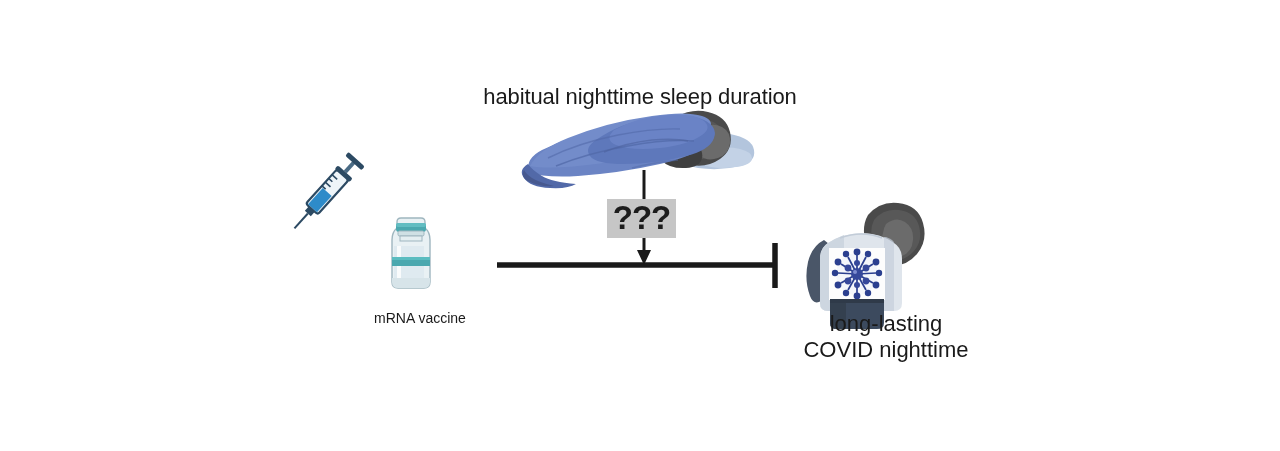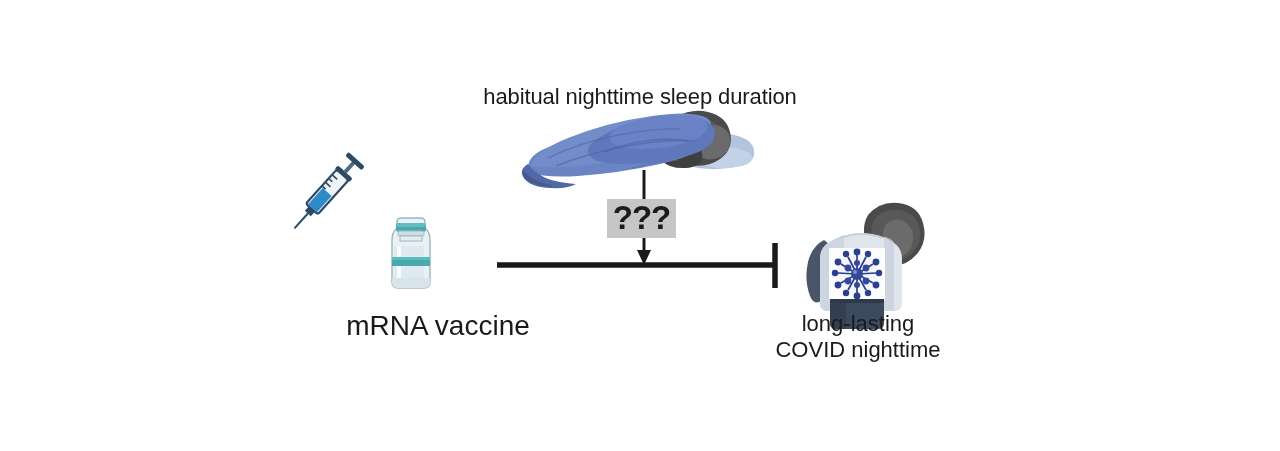--- a/index.html
+++ b/index.html
@@ -30,27 +30,27 @@
     white-space: nowrap;
   }
   #sleep-title {
     left: 0; top: 84px;
     width: 1280px;
     text-align: center;
     font-size: 22px;
     letter-spacing: -0.1px;
   }
   #vaccine-label {
-    left: 276px; top: 310px;
+    left: 258px; top: 310px;
     width: 324px;
     text-align: center;
-    font-size: 28px;
+    font-size: 14px;
   }
   #symptom-label {
-    left: 700px; top: 311px;
+    left: 728px; top: 311px;
     width: 316px;
     text-align: center;
     font-size: 22px;
     white-space: normal;
   }
   #symptom-label .ln { display: block; }
 
   
   #qbox {
     left: 607px; top: 199px;

